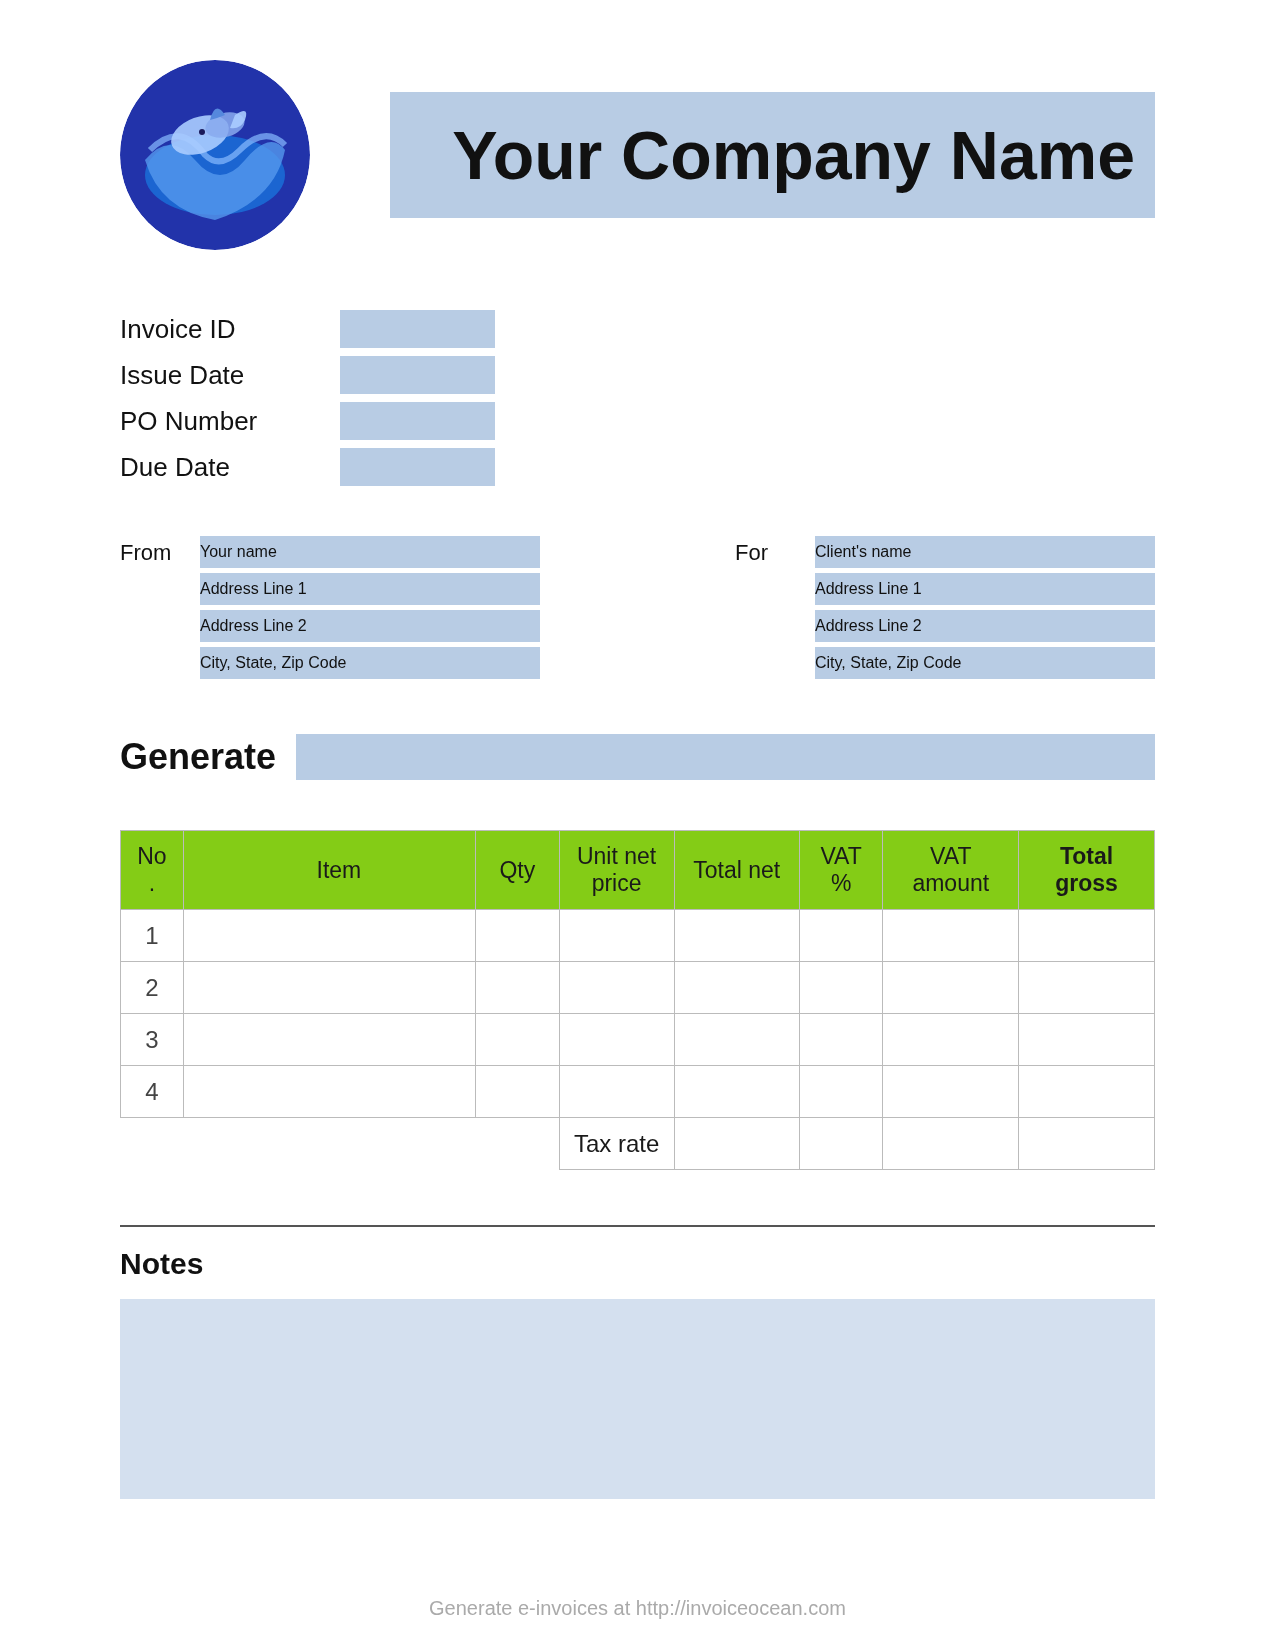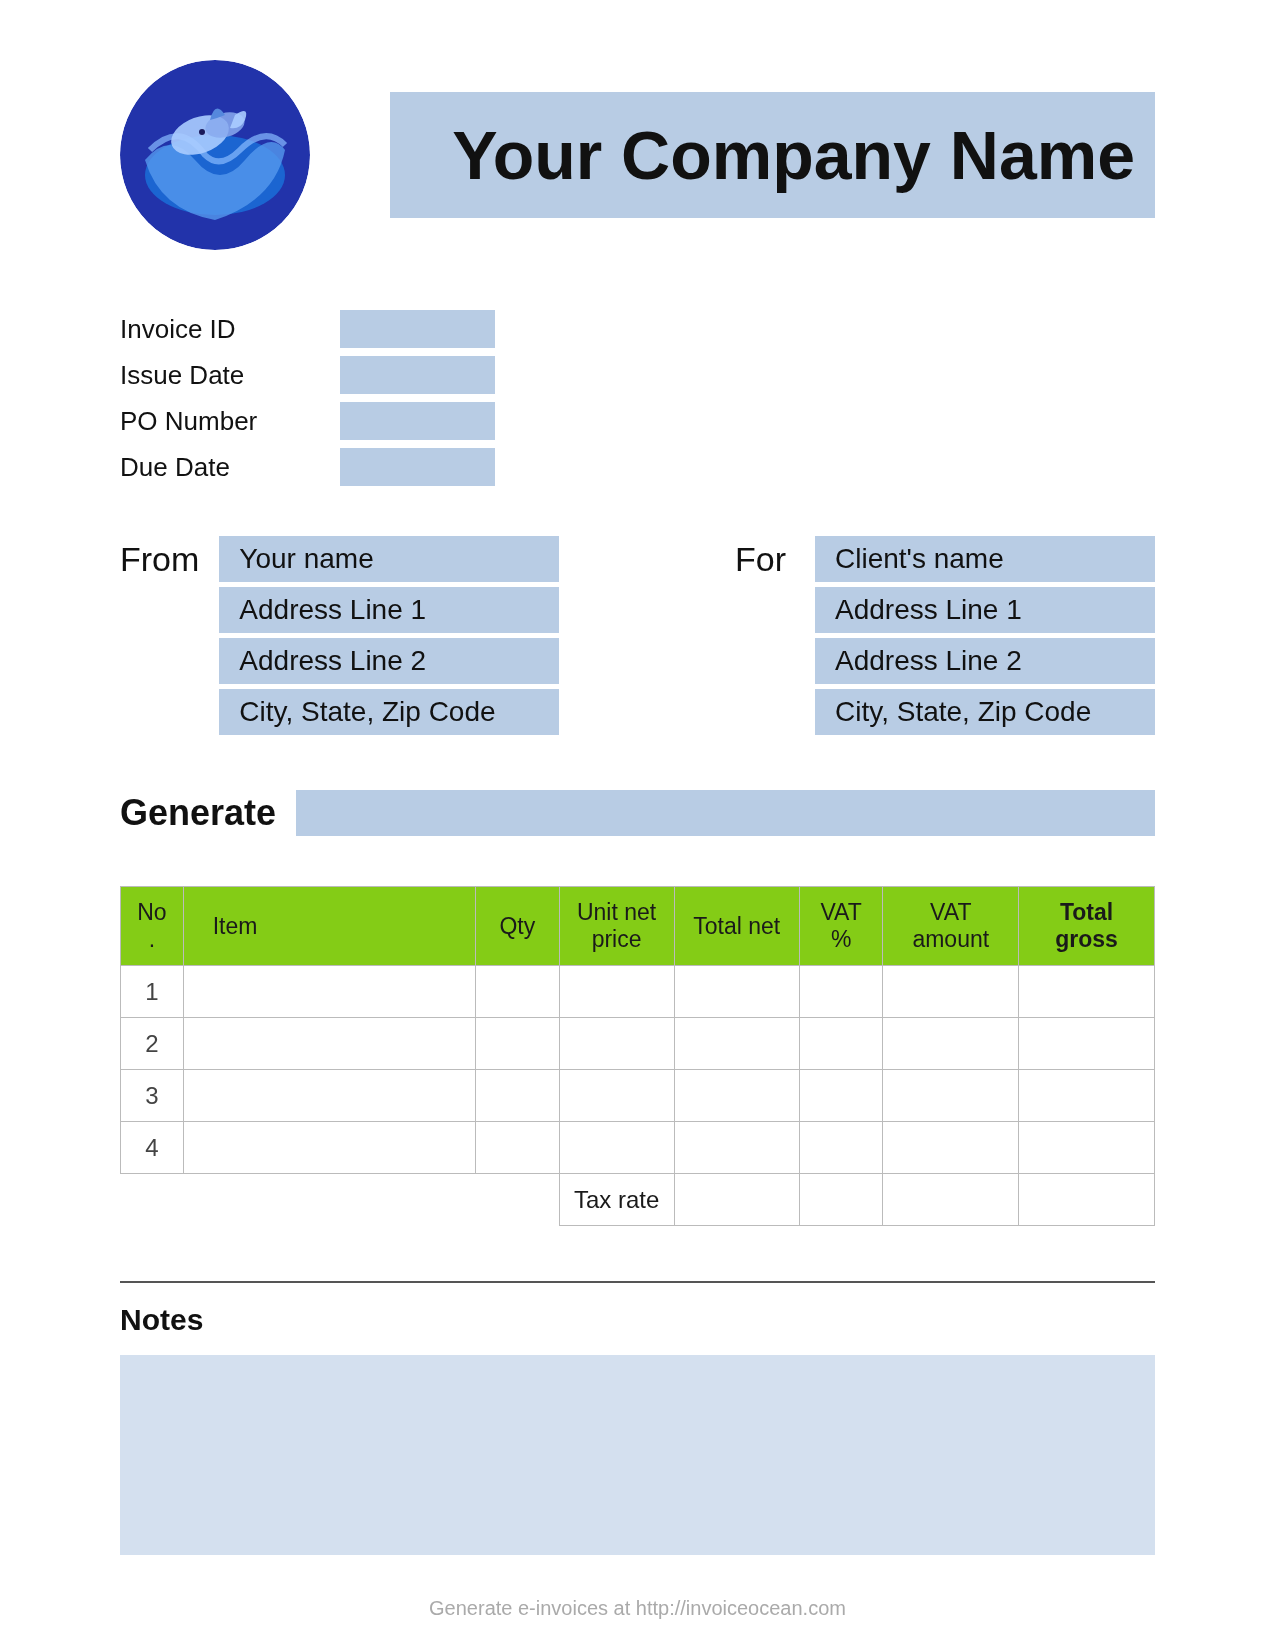--- a/index.html
+++ b/index.html
@@ -78,36 +78,36 @@
       margin-top: 30px;
     }
 
     .party-block {
       display: flex;
       align-items: flex-start;
       gap: 20px;
     }
 
     .party-label {
-      font-size: 34px;
+      font-size: 22px;
       color: #111;
       padding-top: 4px;
       min-width: 60px;
     }
 
     .party-fields {
       display: flex;
       flex-direction: column;
       gap: 5px;
     }
 
     .party-field {
       background: #b8cce4;
-      padding: 7px 20px;
-      font-size: 28px;
+      padding: 7px 0;
+      font-size: 16px;
       color: #111;
       width: 340px;
     }
 
     
     .subject-section {
       display: flex;
       align-items: center;
       gap: 20px;
       margin-bottom: 50px;
@@ -140,21 +140,21 @@
 
     .invoice-table thead th {
       padding: 12px 10px;
       text-align: center;
       font-weight: 400;
       border: 1px solid #bbb;
       font-size: 23px;
     }
 
     .invoice-table thead th.left {
-      text-align: left;
+      text-align: center;
       padding-left: 29px;
     }
 
     .invoice-table tbody tr {
       height: 52px;
     }
 
     .invoice-table tbody td {
       border: 1px solid #bbb;
       padding: 6px 10px;

